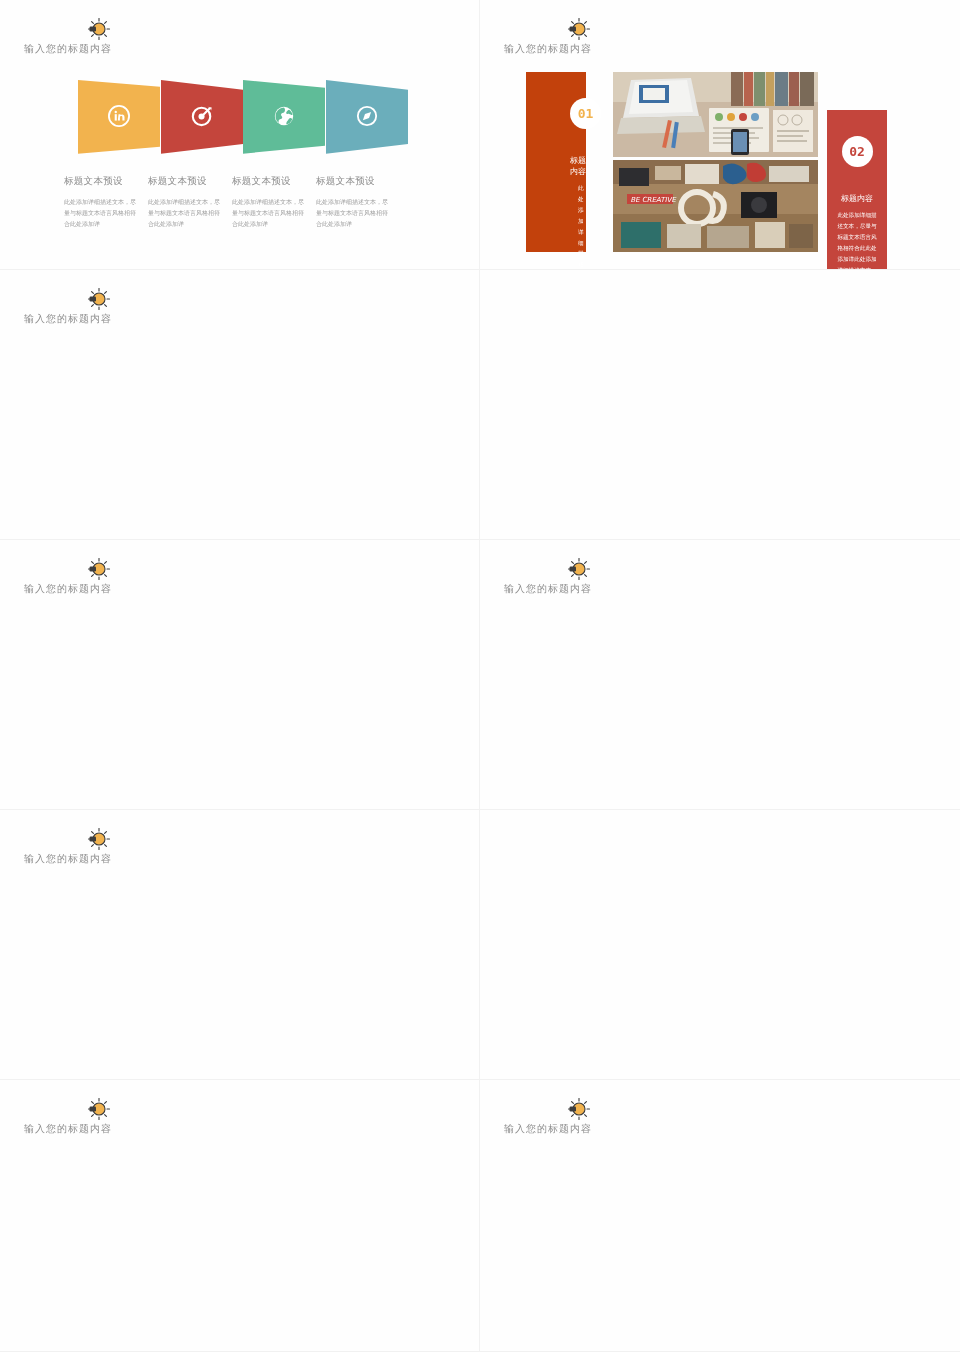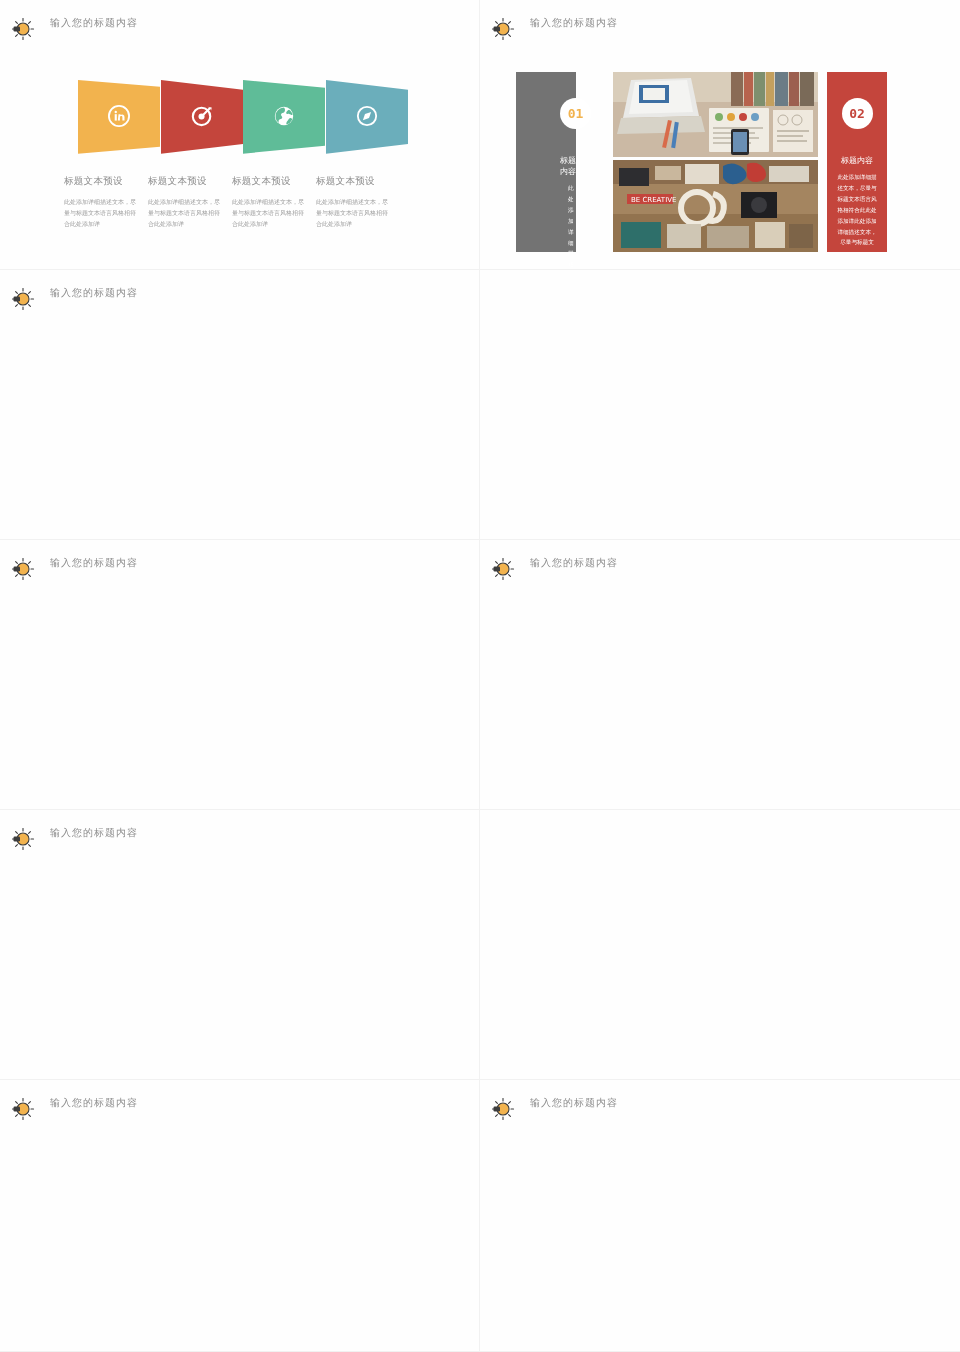--- a/index.html
+++ b/index.html
@@ -19,21 +19,21 @@
   .slide{
     position:relative;
     background:#fefefe;
     border-right:1px solid #f1f1f1;
     border-bottom:1px solid #f1f1f1;
     overflow:hidden;
   }
   .slide:nth-child(2n){ border-right:none; }
 
   
-  .hdr{ position:absolute; left:10px; top:16px; display:flex; align-items:flex-start; }
+  .hdr{ position:absolute; left:10px; top:16px; display:flex; align-items:flex-end;flex-direction:column; }
   .bulb-ic{ width:26px; height:26px; position:relative; flex:none; }
   .hdr-title{
     margin-left:14px; font-size:10px; color:#8d8d8d; letter-spacing:1px;
     font-family:"DejaVu Sans", sans-serif;
   }
 
   
   .rib-wrap{ position:absolute; left:78px; top:80px; width:330px; height:75px; display:flex; }
   .rib{ position:relative; width:84px; height:75px; display:flex; align-items:center; justify-content:center; }
   .rib .shape{ position:absolute; inset:0; }
@@ -46,21 +46,21 @@
 
   
   .s2 .panel{ position:absolute; width:60px; top:72px; height:180px; color:#fff; text-align:center; }
   .s2 .panel .circ{
     width:31px;height:31px;border-radius:50%;background:#fff;margin:26px auto 0;
     display:flex;align-items:center;justify-content:center;font-size:13px;font-weight:bold;
     font-family:"DejaVu Sans Mono", monospace;
   }
   .s2 .panel .pt{ font-size:8px; margin-top:26px; font-family:Liberation Serif, serif; }
   .s2 .panel .pd{ font-size:5.6px; line-height:1.95; margin-top:6px; padding:0 8px; font-family:"DejaVu Sans",sans-serif;}
-  .photo{ position:absolute; background:#86efac; overflow:hidden; }
+  .photo{ position:absolute; background:#86efac; overflow:hidden;font-style:italic; }
   .photo .ph-in{ position:absolute; inset:0; }
   .s6card{ position:absolute; width:125px; }
 </style>
 </head>
 <body>
 
 <div class="deck">
 
   <div class="slide s1">
     <div class="hdr">
@@ -170,21 +170,21 @@
             <line x1="20.4" y1="5.6" x2="18.6" y2="7.4"></line>
               <line x1="7.4" y1="18.6" x2="5.6" y2="20.4"></line>
           </g>
           <circle cx="13" cy="13" r="6" fill="#F2B34E" stroke="#3d3d3d" stroke-width="1.1"></circle>
           <rect x="3.5" y="10.6" width="6.5" height="4.8" rx="1.2" fill="#3d3d3d"></rect>
         </svg>
       </span>
       <span class="hdr-title">输入您的标题内容</span>
     </div>
 
-    <div class="panel" style="left:36px;background:#737373;padding-left:44px;">
+    <div class="panel" style="left:46px;background:#c2410c;padding-left:44px;">
       <div class="circ" style="color:#F2B34E;">01</div>
       <div class="pt">标题内容</div>
       <div class="pd">此处添加详细描述文本，尽量与标题文本语言风格相符合此此处添加详此处添加详细描述文本，尽量与标题文</div>
     </div>
 
     <div class="photo" style="left:133px;top:72px;width:205px;height:85px;">
       <svg class="ph-in" viewBox="0 0 205 85" preserveAspectRatio="none">
         <rect width="205" height="85" fill="#cbb9a4"></rect>
         <rect x="0" y="0" width="205" height="30" fill="#d9cdba"></rect>
         <rect x="118" y="0" width="12" height="34" fill="#8a6b55"></rect>
@@ -240,21 +240,21 @@
         <rect x="128" y="32" width="36" height="26" fill="#1f1f22"></rect>
         <circle cx="146" cy="45" r="8" fill="#3a3a3e"></circle>
         <rect x="8" y="62" width="40" height="26" fill="#2e6f6a"></rect>
         <rect x="54" y="64" width="34" height="24" fill="#cfc6b4"></rect>
         <rect x="94" y="66" width="42" height="22" fill="#b5a68f"></rect>
         <rect x="142" y="62" width="30" height="26" fill="#d9ceb9"></rect>
         <rect x="176" y="64" width="24" height="24" fill="#7d6448"></rect>
       </svg>
     </div>
 
-    <div class="panel" style="left:347px;background:#C4453C;">
+    <div class="panel" style="left:347px;background:#C4453C;margin-top:38px;">
       <div class="circ" style="color:#C4453C;">02</div>
       <div class="pt">标题内容</div>
       <div class="pd">此处添加详细描述文本，尽量与标题文本语言风格相符合此此处添加详此处添加详细描述文本，尽量与标题文</div>
     </div>
   </div>
 
   <div class="slide s3">
     <div class="hdr">
       <span class="bulb-ic">
         <svg width="26" height="26" viewBox="0 0 26 26">

